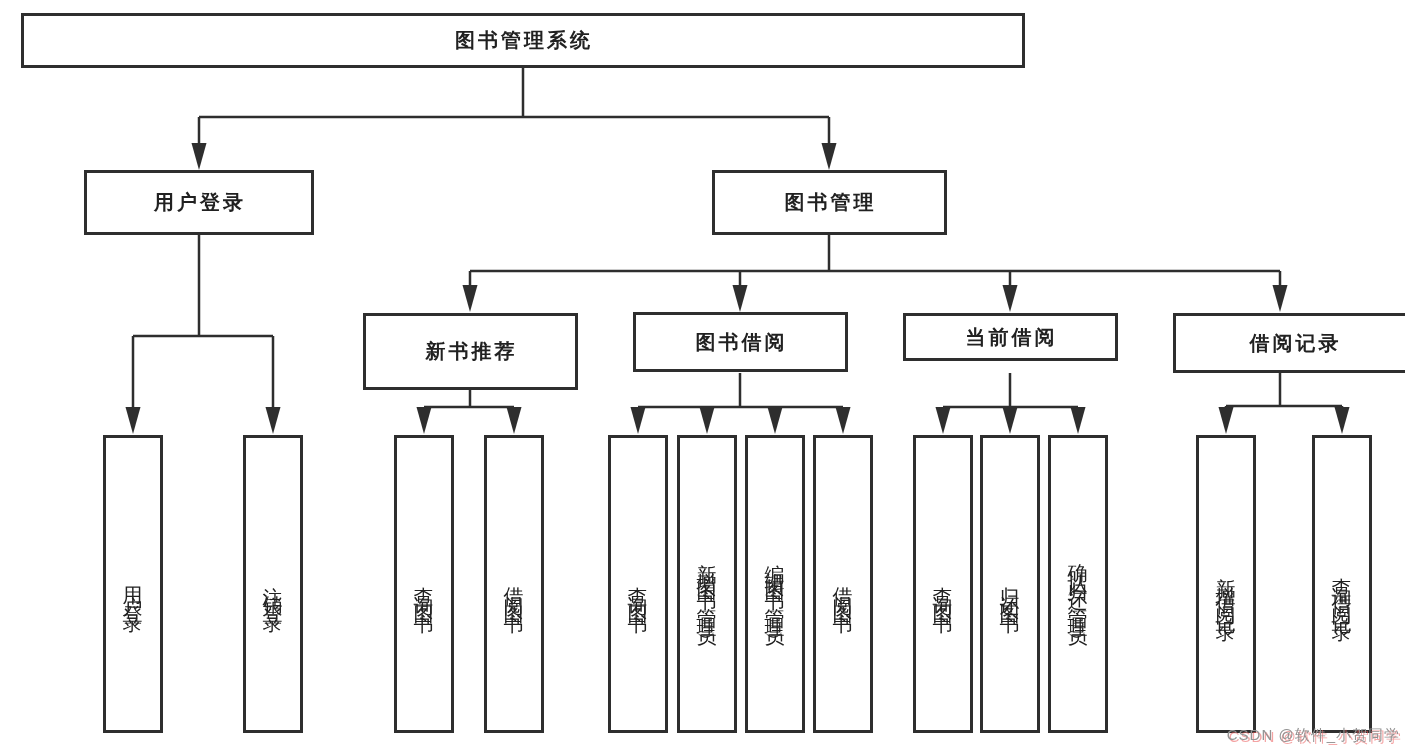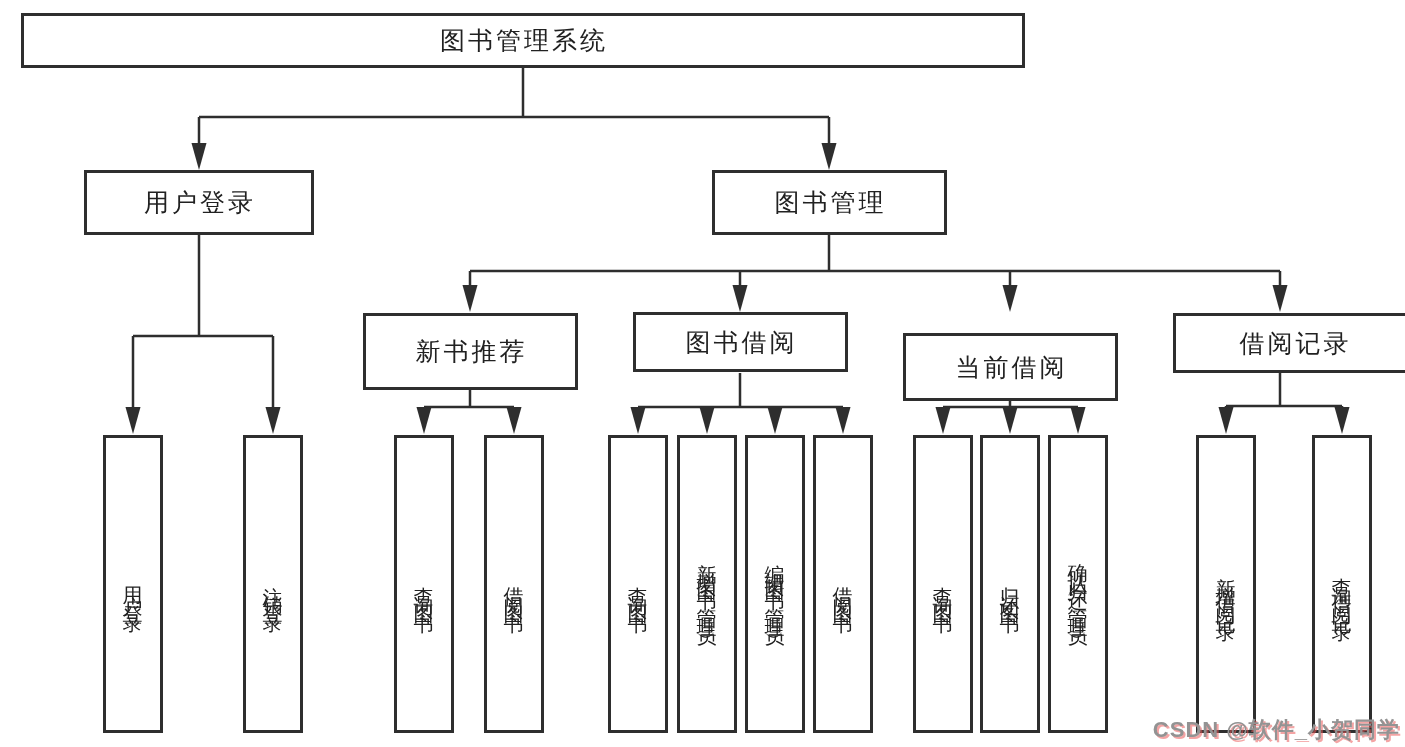--- a/index.html
+++ b/index.html
@@ -19,37 +19,36 @@
   }
   .wires{position:absolute;left:0;top:0;}
   .wires path{stroke:var(--line-color);stroke-width:2.5;fill:none;}
   .wires polygon{fill:var(--line-color);stroke:none;}
   .box,.vbox{
     position:absolute;box-sizing:border-box;
     background:#fff;border:3px solid var(--line-color);
     display:flex;align-items:center;justify-content:center;
     color:var(--text-color);
   }
-  .box{font-size:25px;letter-spacing:3px;white-space:nowrap;}
+  .box{font-size:20px;letter-spacing:3px;white-space:nowrap;font-weight:bold;}
   .box span{transform:translateX(1px);}
   .vbox{font-size:20px;}
   .vbox span{
     writing-mode:vertical-rl;
     text-orientation:mixed;
     letter-spacing:9px;
     margin-bottom:-9px;
     line-height:1;
   }
   .watermark{
     position:absolute;right:5px;bottom:2px;
-    font-size:22px;letter-spacing:1px;
+    font-size:15px;letter-spacing:1px;
     color:var(--watermark-color);
     text-shadow:2px 2px 0 var(--watermark-shadow);
     white-space:nowrap;
-    font-weight:bold;
   }
 </style>
 </head>
 <body>
 
 <div class="canvas">
 
   <svg class="wires" width="1405" height="747" viewBox="0 0 1405 747">
 
     <g>
@@ -110,21 +109,21 @@
   <div class="box" style="left:712px;top:170px;width:235px;height:65px;text-align:right;">
     <span>图书管理</span>
   </div>
 
   <div class="box" style="left:363px;top:313px;width:215px;height:77px;">
     <span>新书推荐</span>
   </div>
   <div class="box" style="left:633px;top:312px;width:215px;height:60px;">
     <span>图书借阅</span>
   </div>
-  <div class="box" style="left:903px;top:313px;width:215px;height:68px;margin-top:20px;">
+  <div class="box" style="left:903px;top:313px;width:215px;height:48px;">
     <span>当前借阅</span>
   </div>
   <div class="box" style="left:1173px;top:313px;width:243px;height:60px;">
     <span>借阅记录</span>
   </div>
 
   <div class="vbox" style="left:103px;top:435px;width:60px;height:298px;">
     <span>用户登录</span>
   </div>
   <div class="vbox" style="left:243px;top:435px;width:60px;height:298px;">

